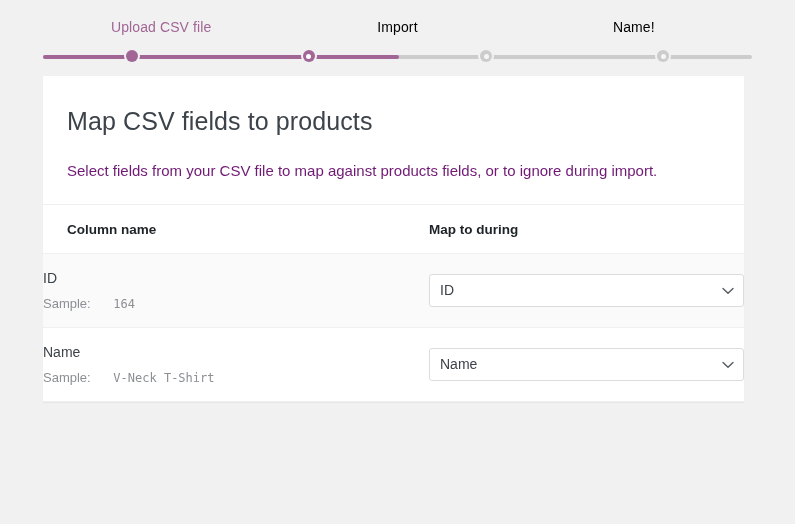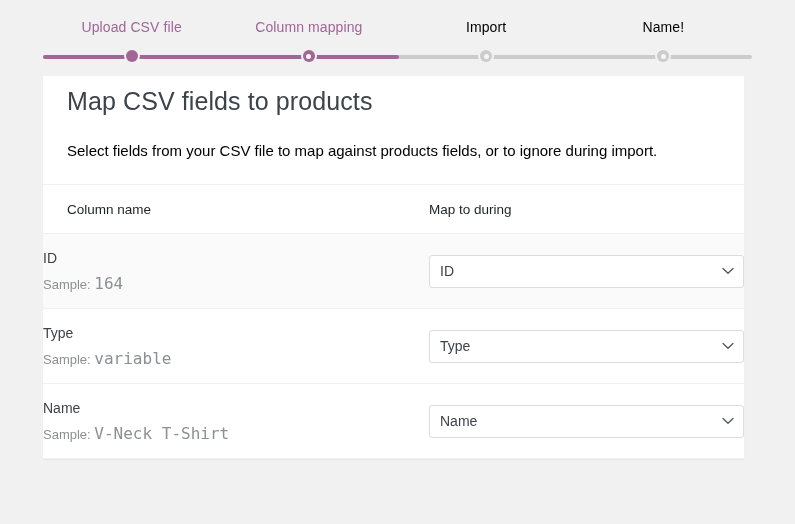--- a/index.html
+++ b/index.html
@@ -100,48 +100,48 @@
   .card {
     position: absolute;
     left: 43px;
     top: 76px;
     width: 701px;
     background: #ffffff;
     box-shadow: 0 1px 1px rgba(0,0,0,.04);
     box-sizing: border-box;
   }
   .card-head {
-    padding: 9px 24px 22px 24px;
+    padding: 29px 24px 22px 24px;
     border-bottom: 1px solid #f0f0f0;
   }
   .card-title {
     margin: 0;
     font-size: 25px;
     font-weight: 400;
     line-height: 1.3;
     color: #3c434a;
     letter-spacing: .1px;
   }
   .card-desc {
     margin: 22px 0 0 0;
     font-size: 15px;
     line-height: 1.5;
-    color: #000000;
+    color: #701a75;
   }
 
   
   table.map-table {
     width: 100%;
     border-collapse: collapse;
     table-layout: fixed;
   }
   table.map-table th {
     text-align: left;
     font-size: 13.5px;
-    font-weight: 400;
+    font-weight: 700;
     color: #1d2327;
     padding: 17px 0 16px 0;
     border-bottom: 1px solid #f0f0f0;
     background: #ffffff;
   }
   table.map-table th.col-name { padding-left: 24px; width: 362px; }
   table.map-table th.col-field { padding-left: 0; }
 
   table.map-table td {
     vertical-align: middle;
@@ -159,22 +159,23 @@
     line-height: 20px;
   }
   .sample {
     margin-top: 7px;
     font-size: 13px;
     color: #8c8f94;
     line-height: 18px;
   }
   .sample .sample-val {
     font-family: "DejaVu Sans Mono", "Liberation Mono", monospace;
-    font-size: 16px;
+    font-size: 12px;
     color: #8c8f94;
+    margin-left: 19px;
   }
 
   
   .select-wrap {
     position: relative;
     display: block;
     width: 315px;
   }
   .select-box {
     box-sizing: border-box;
@@ -206,21 +207,20 @@
   }
   .chev svg { display: block; }
 </style>
 </head>
 <body>
 
 <div class="stepper">
 
   <div class="step-labels">
     <div class="step-label done">Upload CSV file</div>
-    <div class="step-label active">Column mapping</div>
     <div class="step-label">Import</div>
     <div class="step-label">Name!</div>
   </div>
 
   <div class="rail-wrap">
     <div class="rail"></div>
     <div class="rail-fill"></div>
     <div class="dot done" style="left:12.5%"></div>
     <div class="dot active" style="left:37.5%"></div>
     <div class="dot pending" style="left:62.5%"></div>
@@ -257,39 +257,20 @@
             <div class="select-box">ID</div>
             <span class="chev">
               <svg width="12" height="8" viewBox="0 0 12 8">
                   <path d="M1 1.5 L6 6.3 L11 1.5" fill="none" stroke="#50575e" stroke-width="1.3" stroke-linecap="round" stroke-linejoin="round"></path>
                 </svg>
             </span>
           </div>
         </td>
       </tr>
 
-      <tr>
-        <td class="cell-name">
-          <div class="colname">Type</div>
-          <div class="sample">
-            <span>Sample:</span>
-            <span class="sample-val">variable</span>
-          </div>
-        </td>
-        <td>
-          <div class="select-wrap">
-            <div class="select-box">Type</div>
-            <span class="chev">
-              <svg width="12" height="8" viewBox="0 0 12 8">
-                  <path d="M1 1.5 L6 6.3 L11 1.5" fill="none" stroke="#50575e" stroke-width="1.3" stroke-linecap="round" stroke-linejoin="round"></path>
-                </svg>
-            </span>
-          </div>
-        </td>
-      </tr>
 
 
       <tr>
         <td class="cell-name">
           <div class="colname">Name</div>
           <div class="sample">
             <span>Sample:</span>
             <span class="sample-val">V-Neck T-Shirt</span>
           </div>
         </td>

